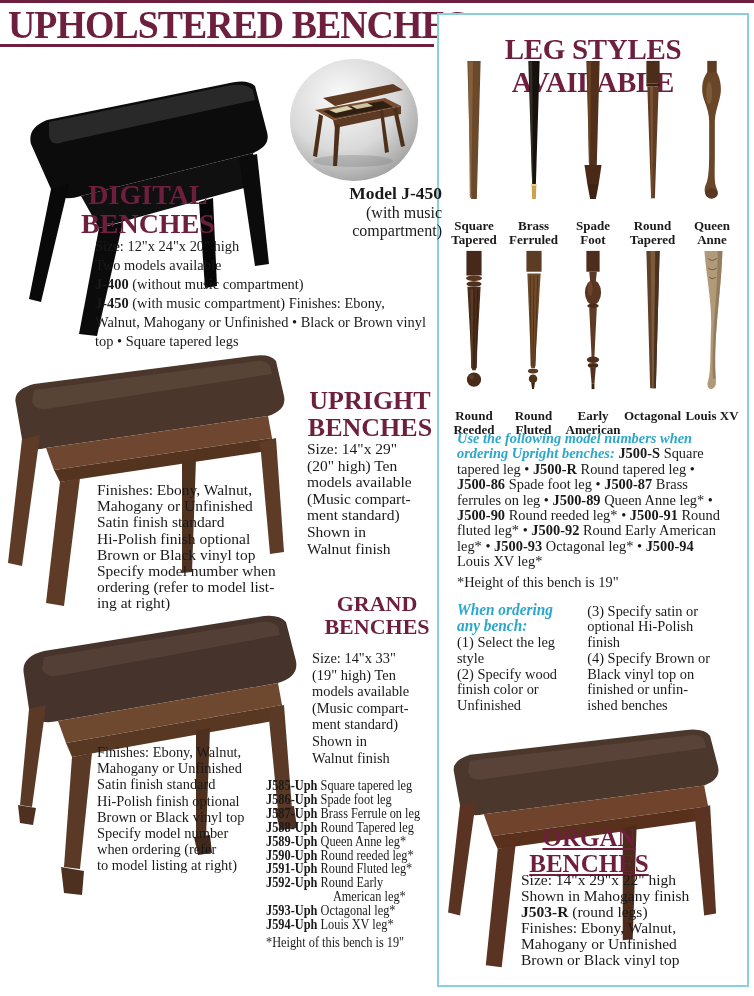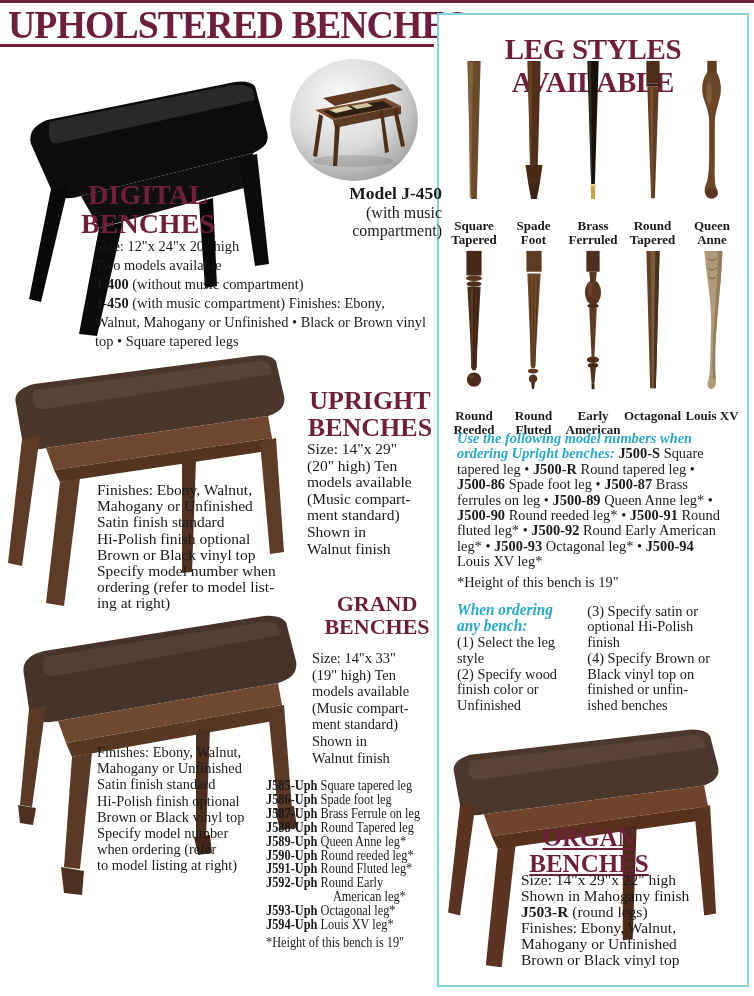--- a/index.html
+++ b/index.html
@@ -234,37 +234,37 @@
       <div class="leg-cell">
         <svg width="44" height="142" viewBox="0 0 40 150">
           <polygon points="13,2 27,2 23,148 17,148" fill="#6b4a2b"></polygon>
           <polygon points="14,3 19,3 17,147 15.5,146" fill="#8a6340" opacity="0.85"></polygon>
         </svg>
         <div class="leg-label">Square
 Tapered</div>
       </div>
       <div class="leg-cell">
         <svg width="44" height="142" viewBox="0 0 40 150">
+          <polygon points="14,2 26,2 22,132 18,132" fill="#16110c"></polygon>
+          <polygon points="15,3 18,3 19,131 18,131" fill="#3a342c" opacity="0.8"></polygon>
+          <polygon points="17.5,132 22.5,132 22,148 18,148" fill="#c9a44e"></polygon>
+          <rect x="17.5" y="132" width="5" height="2" fill="#e8d08a"></rect>
+        </svg>
+        <div class="leg-label">Brass
+Ferruled</div>
+      </div>
+      <div class="leg-cell">
+        <svg width="44" height="142" viewBox="0 0 40 150">
           <polygon points="13,2 27,2 24,112 16,112" fill="#512f1a"></polygon>
           <polygon points="14,3 18,3 17,111 15.5,110" fill="#6e4826" opacity="0.8"></polygon>
           <polygon points="11,112 29,112 26,132 14,132" fill="#4a2a16"></polygon>
           <polygon points="14,132 26,132 23,148 17,148" fill="#3f2413"></polygon>
         </svg>
         <div class="leg-label">Spade
 Foot</div>
-      </div>
-      <div class="leg-cell">
-        <svg width="44" height="142" viewBox="0 0 40 150">
-          <polygon points="14,2 26,2 22,132 18,132" fill="#16110c"></polygon>
-          <polygon points="15,3 18,3 19,131 18,131" fill="#3a342c" opacity="0.8"></polygon>
-          <polygon points="17.5,132 22.5,132 22,148 18,148" fill="#c9a44e"></polygon>
-          <rect x="17.5" y="132" width="5" height="2" fill="#e8d08a"></rect>
-        </svg>
-        <div class="leg-label">Brass
-Ferruled</div>
       </div>
       <div class="leg-cell">
         <svg width="44" height="142" viewBox="0 0 40 150">
           <rect x="13" y="2" width="14" height="24" fill="#4c2d1a"></rect>
           <rect x="13" y="26" width="14" height="3" fill="#3a2012"></rect>
           <polygon points="14,29 26,29 22,147 18,147" fill="#5f3d24"></polygon>
           <polygon points="17,29 20,29 19.5,147 18.5,147" fill="#7d5330"></polygon>
         </svg>
         <div class="leg-label">Round
 Tapered</div>

